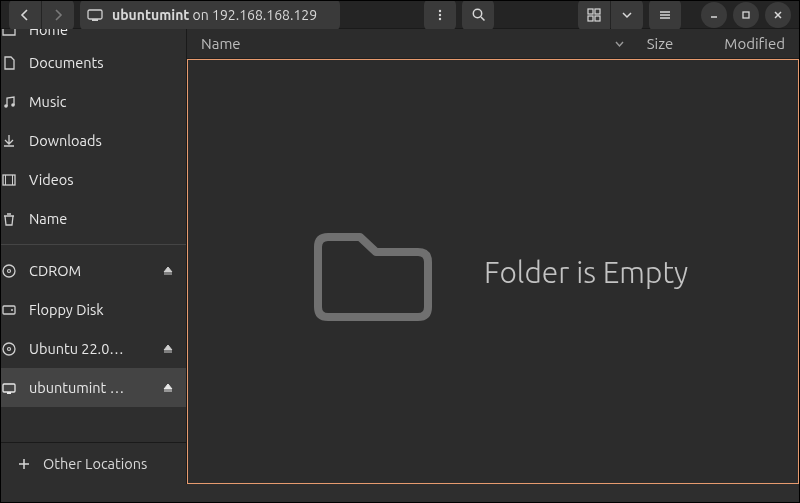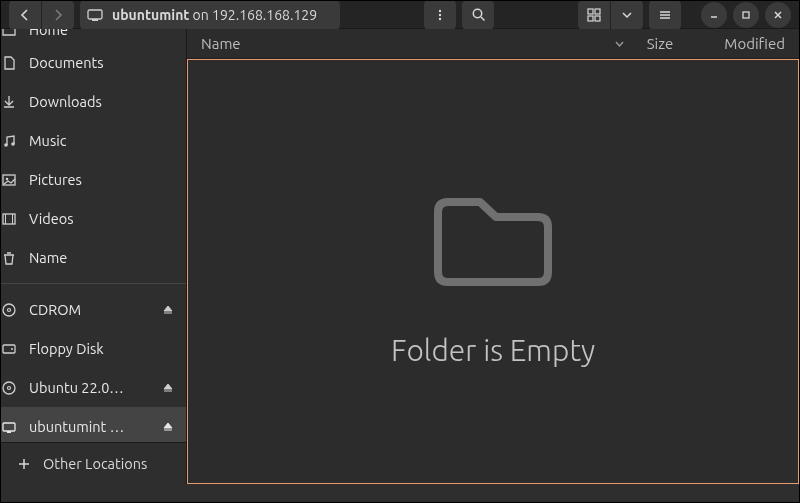--- a/index.html
+++ b/index.html
@@ -109,21 +109,21 @@
   color: #bcbcbc;
 }
 .col-name { flex: 1; display: flex; align-items: center; gap: 8px; }
 .col-size { width: 70px; text-align: center; }
 .col-mod { width: 90px; text-align: right; }
 .view {
   flex: 1;
   border: 1px solid #e79b6f;
   margin: 0;
   display: flex;
-  flex-direction: column;
+  flex-direction: row;
   align-items: center;
   justify-content: center;
   gap: 36px;
   color: #9a9a9a;
 }
 .empty-text { font-size: 30px; color: #c3c3c3; font-weight: 300; }
 svg { display: block; }
 </style>
 </head>
 <body>
@@ -224,44 +224,34 @@
         <span class="icon">
             <svg width="16" height="16" viewBox="0 0 16 16">
               <path d="M4 2 H10 L13 5 V14 H4 Z" fill="none" stroke="#cfcfcf" stroke-width="1.3"></path>
             </svg>
           </span>
         <span class="lbl">Documents</span>
       </div>
       <div class="s-item">
         <span class="icon">
             <svg width="16" height="16" viewBox="0 0 16 16">
-              <path d="M8 2 V10 M4 7 L8 11 L12 7 M3 13 H13" fill="none" stroke="#cfcfcf" stroke-width="1.3"></path>
-            </svg>
-          </span>
-        <span class="lbl">Downloads</span>
-      </div>
-      <div class="s-item">
-        <span class="icon">
-            <svg width="16" height="16" viewBox="0 0 16 16">
               <path d="M6 12 V4 L13 3 V11" fill="none" stroke="#cfcfcf" stroke-width="1.3"></path>
               <circle cx="5" cy="12" r="1.8" fill="#cfcfcf"></circle>
               <circle cx="12" cy="11" r="1.8" fill="#cfcfcf"></circle>
             </svg>
           </span>
         <span class="lbl">Music</span>
       </div>
       <div class="s-item">
         <span class="icon">
             <svg width="16" height="16" viewBox="0 0 16 16">
-              <rect x="2" y="3" width="12" height="10" fill="none" stroke="#cfcfcf" stroke-width="1.3"></rect>
-              <circle cx="6" cy="7" r="1.3" fill="#cfcfcf"></circle>
-              <path d="M3 12 L7 9 L10 11 L14 7" fill="none" stroke="#cfcfcf" stroke-width="1.2"></path>
-            </svg>
-          </span>
-        <span class="lbl">Pictures</span>
+              <path d="M8 2 V10 M4 7 L8 11 L12 7 M3 13 H13" fill="none" stroke="#cfcfcf" stroke-width="1.3"></path>
+            </svg>
+          </span>
+        <span class="lbl">Downloads</span>
       </div>
       <div class="s-item">
         <span class="icon">
             <svg width="16" height="16" viewBox="0 0 16 16">
               <rect x="2" y="3" width="12" height="10" fill="none" stroke="#cfcfcf" stroke-width="1.3"></rect>
               <line x1="4.5" y1="3" x2="4.5" y2="13" stroke="#cfcfcf" stroke-width="1"></line>
               <line x1="11.5" y1="3" x2="11.5" y2="13" stroke="#cfcfcf" stroke-width="1"></line>
             </svg>
           </span>
         <span class="lbl">Videos</span>

